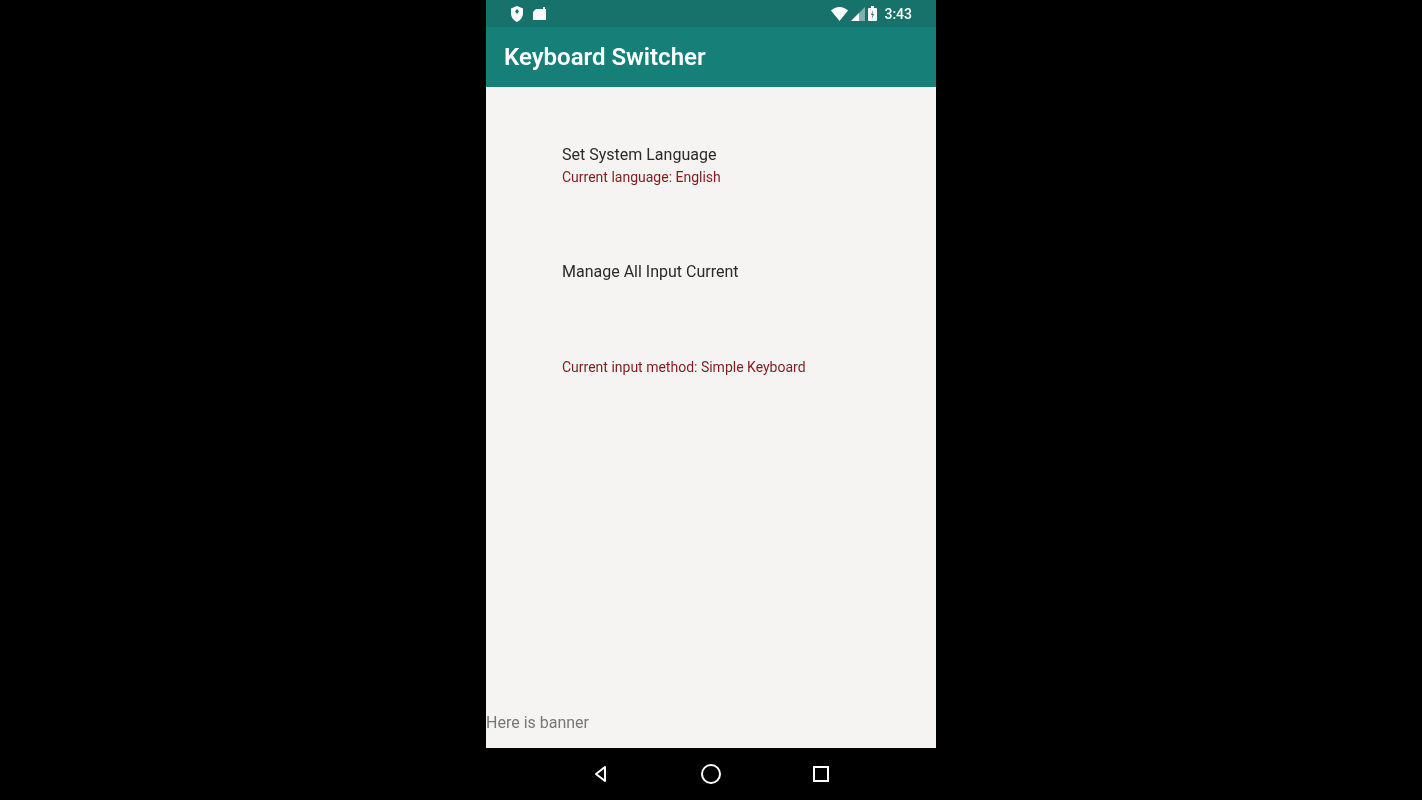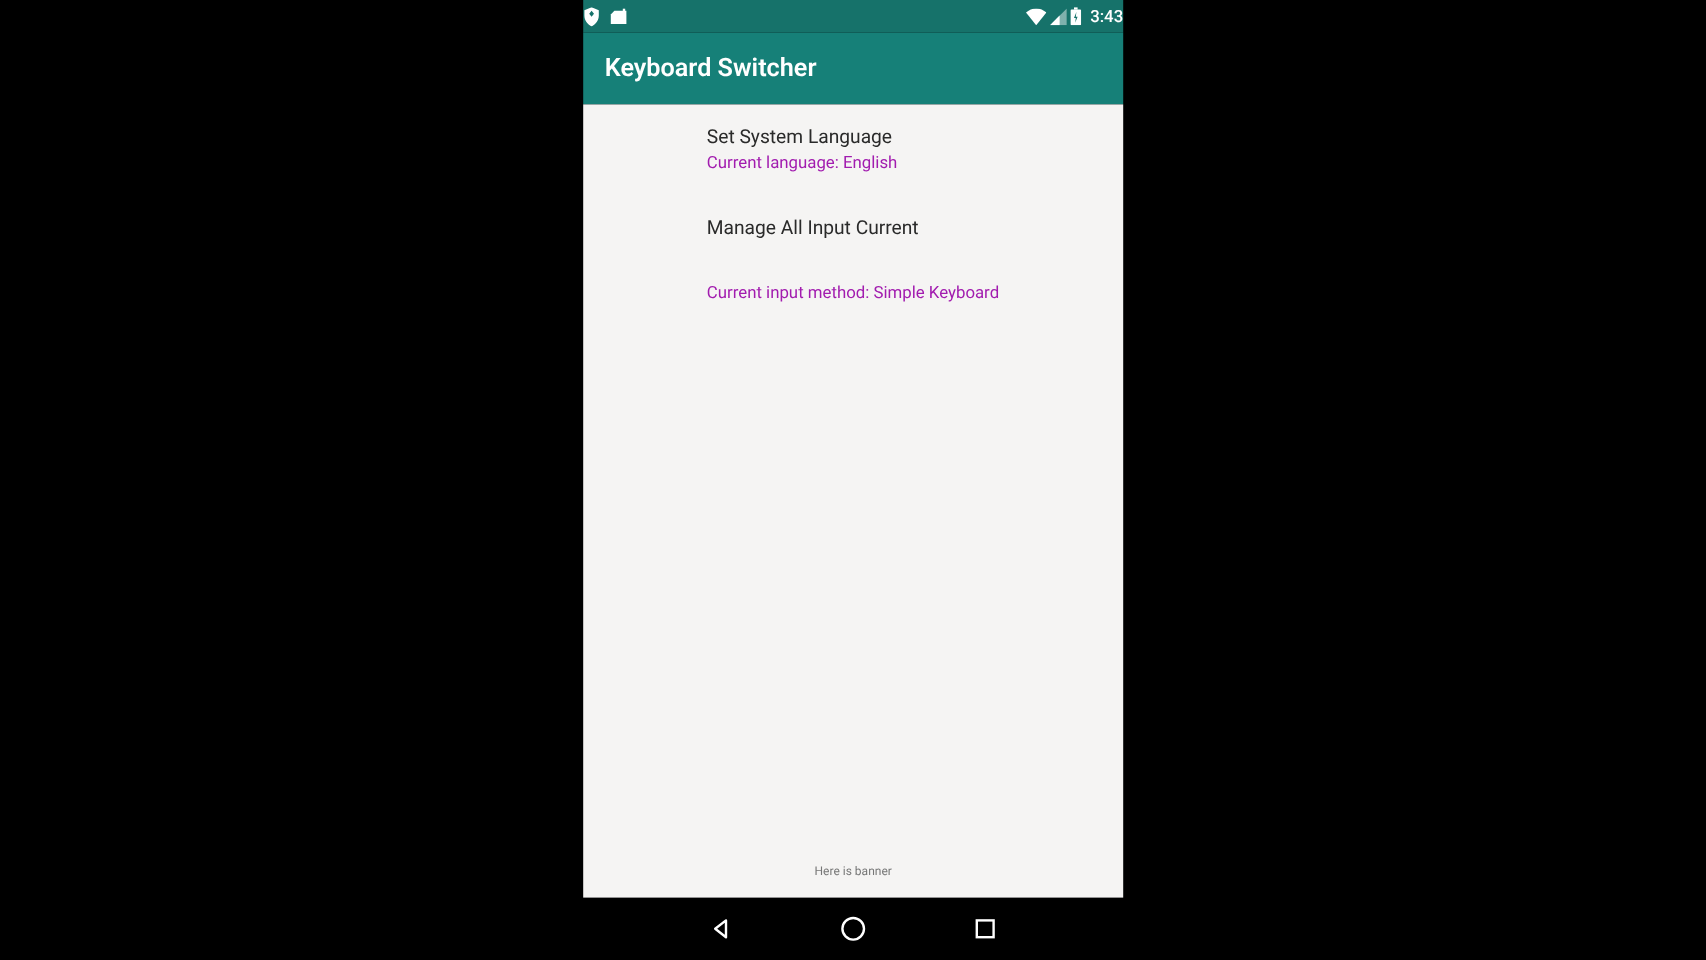--- a/index.html
+++ b/index.html
@@ -22,21 +22,21 @@
       height: 800px;
       background: #000000;
       display: flex;
       flex-direction: column;
     }
     .status-bar {
       height: 27px;
       background: #16726a;
       display: flex;
       justify-content: space-between;
-      padding: 0 0;
+      padding: 0 24px;
       color: #ffffff;
     }
     .status-left {
       display: flex;
       align-items: center;
       gap: 8px;
     }
     .status-right {
       display: flex;
       align-items: center;
@@ -49,51 +49,51 @@
     }
     .app-bar {
       height: 60px;
       background: #168078;
       display: flex;
       align-items: center;
       padding: 0 18px;
     }
     .app-title {
       color: #ffffff;
-      font-size: 21px;
+      font-size: 24px;
       font-weight: 600;
     }
     .content {
       flex: 1;
       background: #f5f4f3;
       display: flex;
       flex-direction: column;
       position: relative;
     }
     .list {
       flex: 1;
     }
     .list-item {
-      padding: 16px 16px 16px 103px;
+      padding: 16px 16px 16px 76px;
       cursor: pointer;
+      margin-top: 41px;
     }
     .list-item-title {
       font-size: 16px;
       color: #2a2a2a;
       line-height: 1.4;
     }
     .list-item-subtitle {
       font-size: 14px;
-      color: #a21caf;
+      color: #7f1d1d;
       margin-top: 2px;
       line-height: 1.4;
     }
     .banner {
-      text-align: center;
-      font-size: 10px;
+      font-size: 16px;
       color: #777777;
       padding: 8px 0 16px 0;
     }
     .nav-bar {
       height: 52px;
       background: #000000;
       display: flex;
       align-items: center;
       justify-content: space-around;
       padding: 0 60px;

